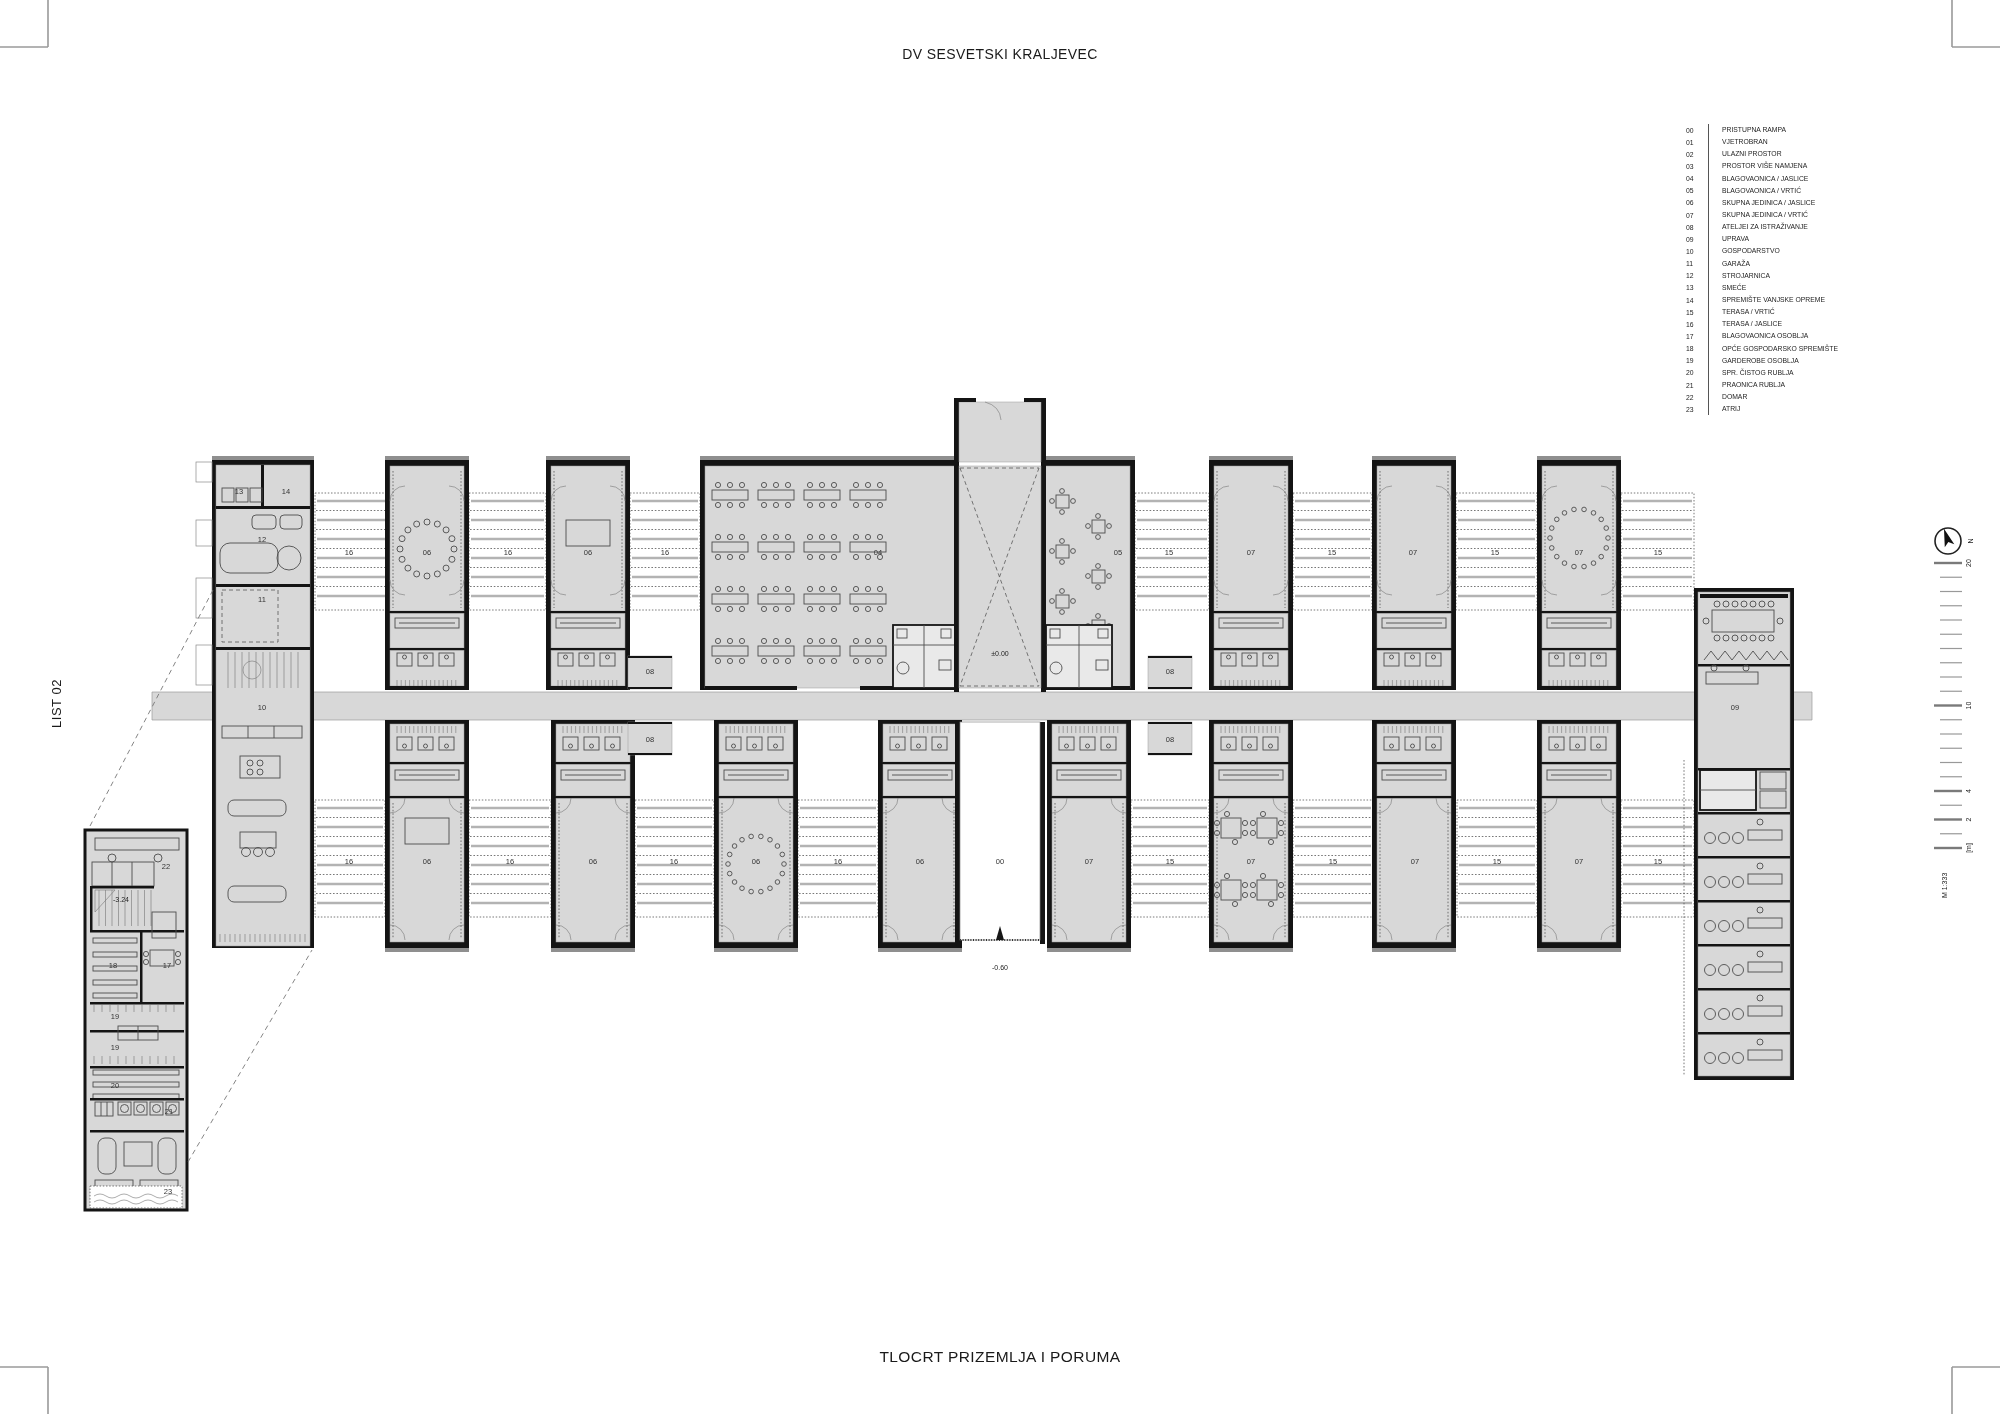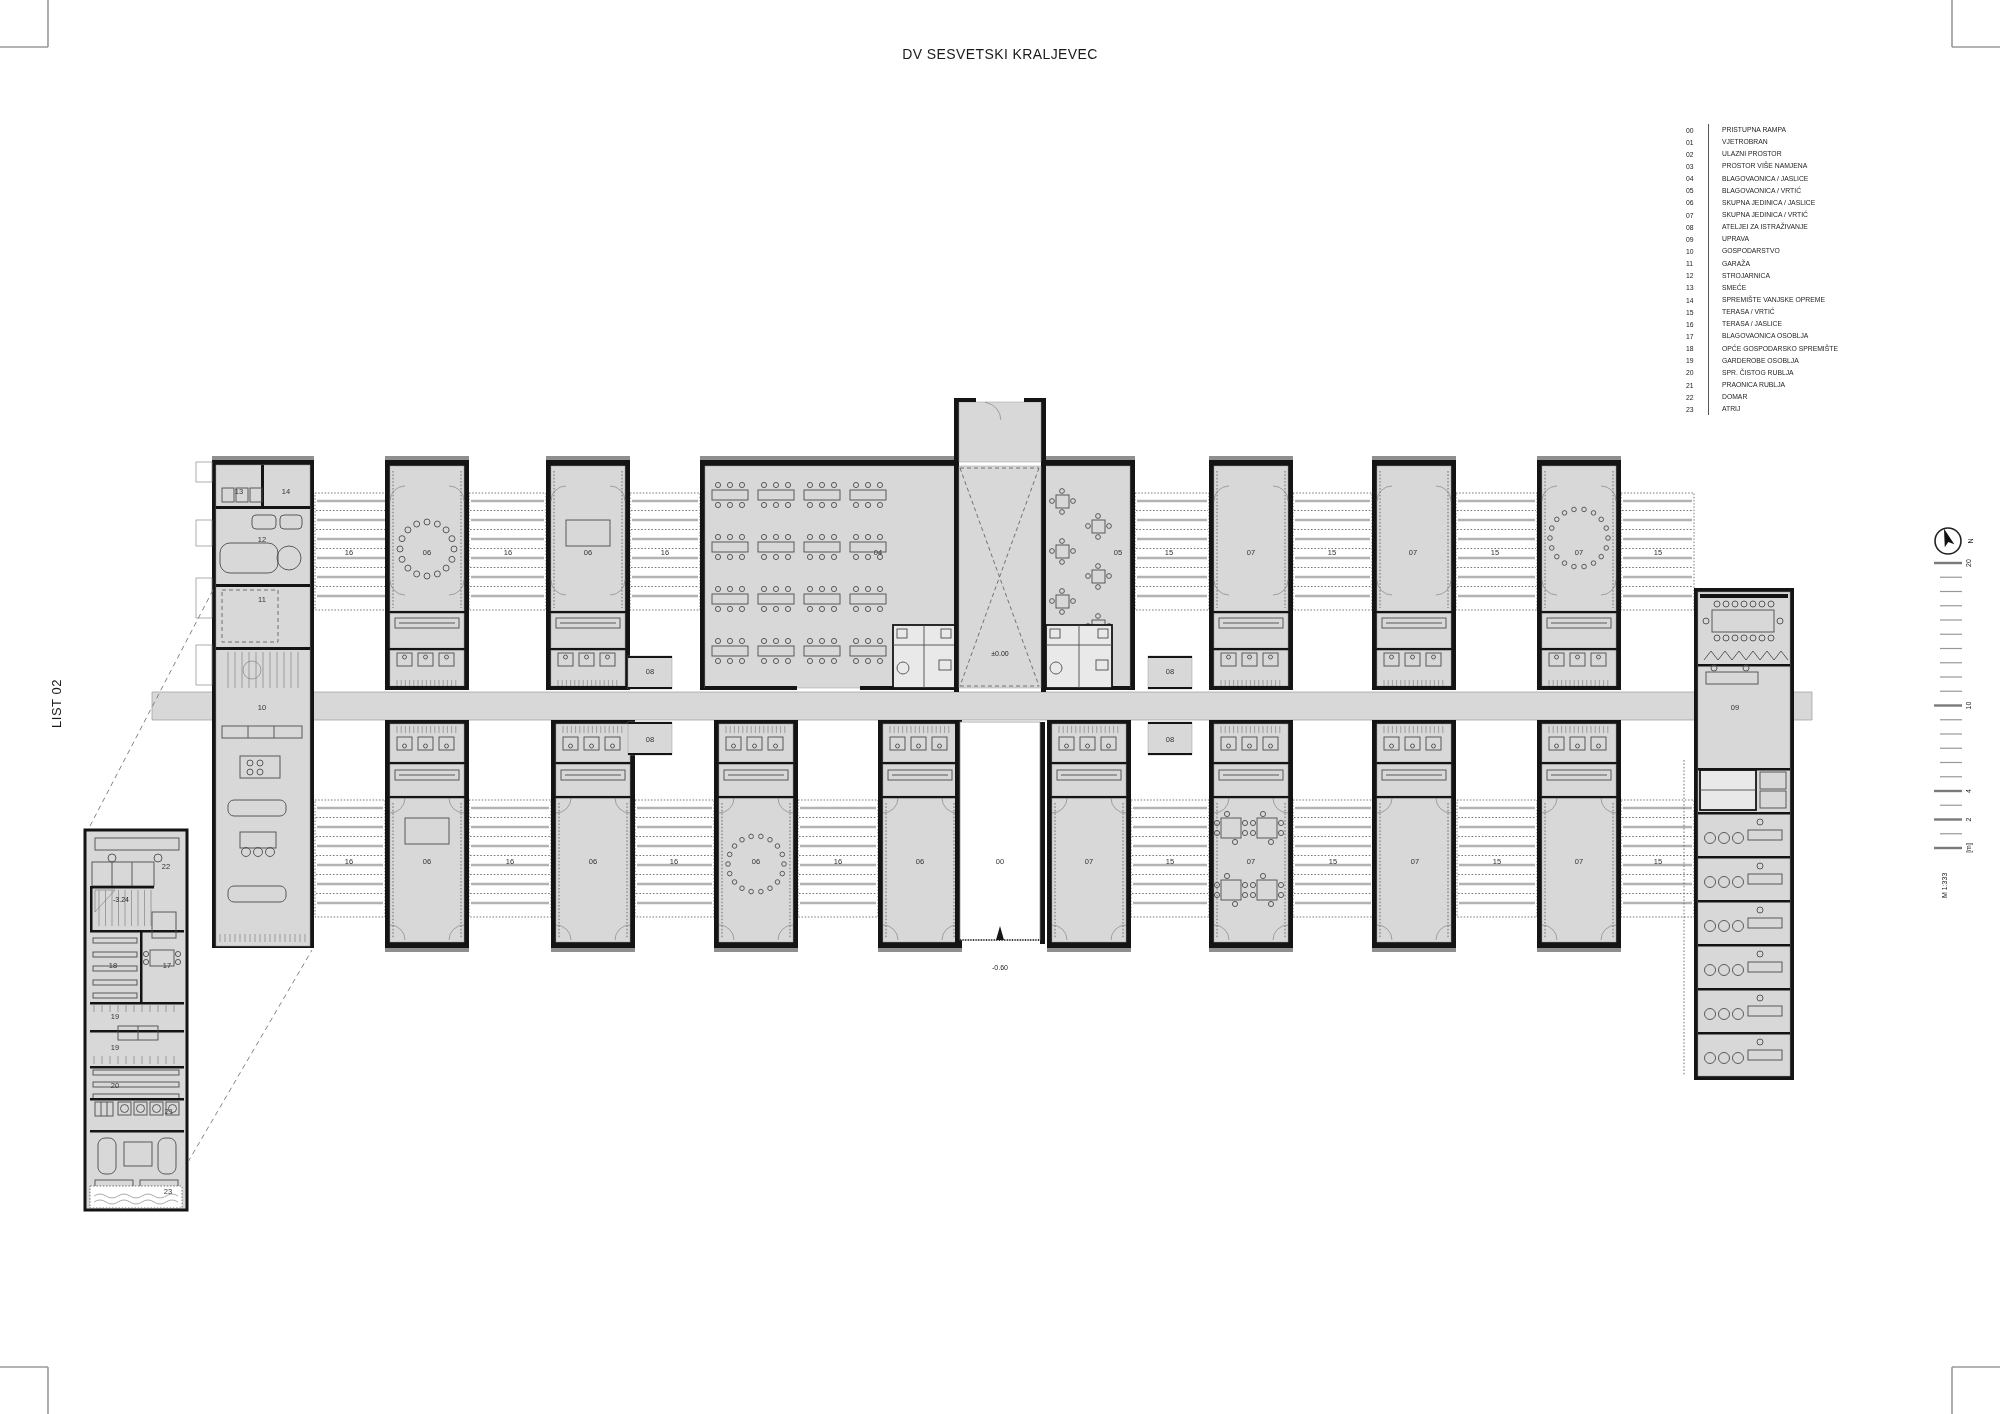--- a/index.html
+++ b/index.html
@@ -39,20 +39,21 @@
   .tickM{stroke:#7a7a7a;stroke-width:2.4;}
   .rlbl{font-family:"Liberation Sans","DejaVu Sans",sans-serif;font-size:7.5px;fill:#333;text-anchor:middle;}
   .lvl{font-family:"Liberation Sans","DejaVu Sans",sans-serif;font-size:7px;fill:#222;text-anchor:middle;}
   .ticklbl{font-family:"Liberation Sans","DejaVu Sans",sans-serif;font-size:7px;fill:#222;}
 </style>
 </head>
 <body>
 
 <div class="sheet">
   <div class="title">DV SESVETSKI KRALJEVEC</div>
+  <div class="subtitle">TLOCRT PRIZEMLJA I PORUMA</div>
   <div class="sheetlabel">LIST 02</div>
   <div class="legend" id="legend-list">
       <div class="lg-row">
         <span class="lg-code">00</span>
         <span class="lg-label">PRISTUPNA RAMPA</span>
       </div>
       <div class="lg-row">
         <span class="lg-code">01</span>
         <span class="lg-label">VJETROBRAN</span>
       </div>

